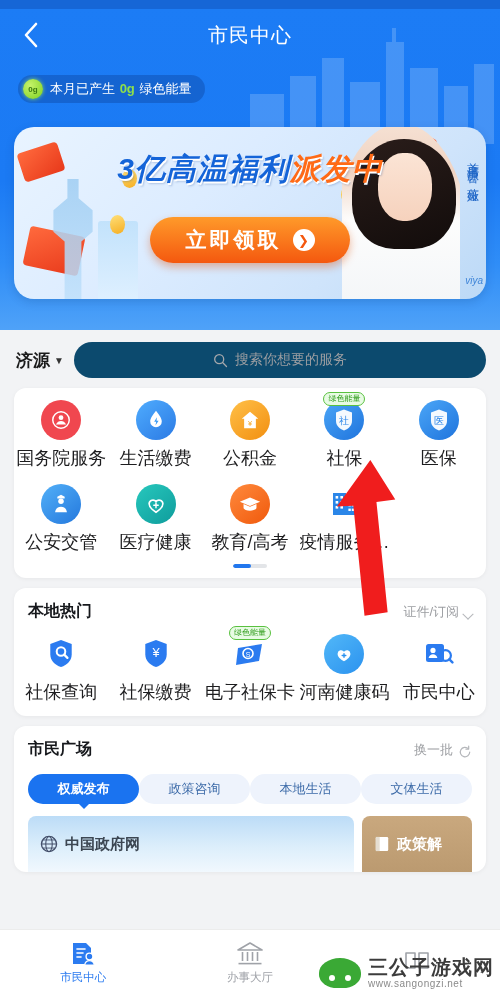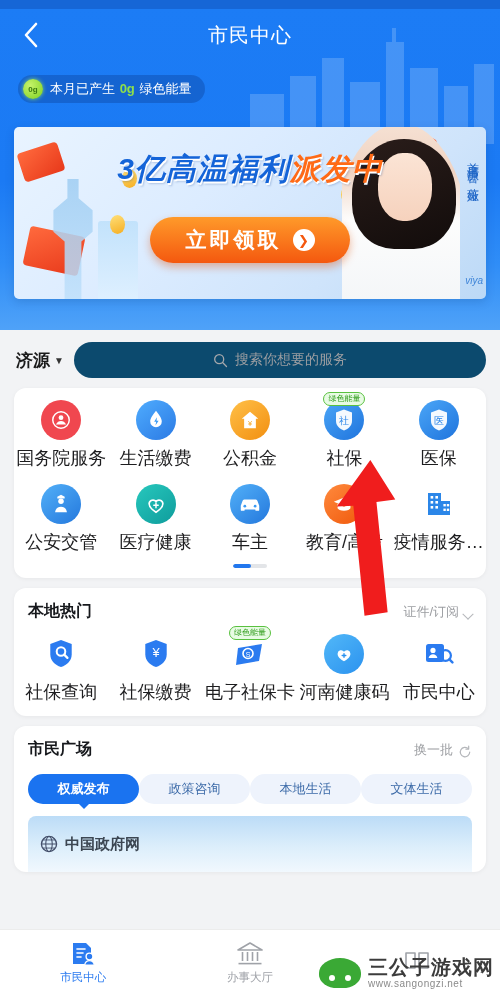--- a/index.html
+++ b/index.html
@@ -40,21 +40,21 @@
     color:#3b7a10; font-size:8px; font-weight:bold;
     display:flex; align-items:center; justify-content:center;
     box-shadow:0 0 4px rgba(160,240,90,.8);
   }
   .energy-txt { color:#fff; font-size:13px; white-space:nowrap; }
   .energy-txt .hl { color:#8fe04a; font-weight:bold; padding:0 1px; }
 
   
   .banner {
     position:absolute; left:14px; right:14px; top:127px; height:172px;
-    border-radius:5px; overflow:hidden;
+    border-radius:20px; overflow:hidden;
     background:linear-gradient(135deg,#e9f4ff 0%,#dcecff 40%,#cfe4fb 72%,#bcd9f6 100%);
     box-shadow:0 3px 10px rgba(0,40,90,.16);
   }
   .bn-tower {
     position:absolute; left:24px; bottom:0; width:70px; height:120px;
     background:linear-gradient(180deg,#9fcdf2,#bfe0fb);
     clip-path:polygon(42% 0,58% 0,58% 16%,78% 26%,78% 44%,62% 52%,62% 100%,38% 100%,38% 52%,22% 44%,22% 26%,42% 16%);
     opacity:.85;
   }
   .bn-build { position:absolute; left:84px; bottom:0; width:40px; height:78px;
@@ -348,30 +348,20 @@
     <div class="cell">
       <div class="ic" style="background:linear-gradient(140deg,#27c8bd,#0f9c9c)">
         <svg width="22" height="22" viewBox="0 0 24 24">
             <path d="M12 21c-4-2.6-7.5-5.4-7.5-9.4A4.2 4.2 0 0 1 12 9.4 4.2 4.2 0 0 1 19.5 11.6C19.5 15.6 16 18.4 12 21z" fill="none" stroke="#fff" stroke-width="1.8"></path>
             <path d="M12 11v5M9.6 13.4h4.8" stroke="#fff" stroke-width="1.6" stroke-linecap="round"></path>
           </svg>
       </div>
       <div class="lb">医疗健康</div>
     </div>
 
-    <div class="cell">
-      <div class="ic" style="background:linear-gradient(140deg,#52b0f8,#2478dd)">
-        <svg width="24" height="20" viewBox="0 0 26 20">
-            <path d="M3 12l2-5.4C5.4 5.5 6.4 5 7.5 5h11c1.1 0 2.1.5 2.5 1.6L23 12v4.4a1 1 0 0 1-1 1h-2.2a1 1 0 0 1-1-1V16H7.2v.4a1 1 0 0 1-1 1H4a1 1 0 0 1-1-1z" fill="#fff"></path>
-            <circle cx="7.4" cy="12.4" r="1.5" fill="#3a9bf5"></circle>
-            <circle cx="18.6" cy="12.4" r="1.5" fill="#3a9bf5"></circle>
-          </svg>
-      </div>
-      <div class="lb">车主</div>
-    </div>
 
     <div class="cell">
       <div class="ic" style="background:linear-gradient(140deg,#ff8a3d,#f0590c)">
         <svg width="24" height="20" viewBox="0 0 26 20">
             <path d="M13 3l11 4.6-11 4.6L2 7.6z" fill="#fff"></path>
             <path d="M6 10v4c0 1.8 3.2 3.2 7 3.2s7-1.4 7-3.2v-4l-7 2.9z" fill="#fff"></path>
           </svg>
       </div>
       <div class="lb">教育/高考</div>
     </div>
@@ -505,20 +495,27 @@
     <div class="strip-card gov">
       <svg width="18" height="18" viewBox="0 0 20 20">
         <circle cx="10" cy="10" r="8.4" fill="none" stroke="#44506b" stroke-width="1.5"></circle>
         <ellipse cx="10" cy="10" rx="3.6" ry="8.4" fill="none" stroke="#44506b" stroke-width="1.2"></ellipse>
         <line x1="1.6" y1="10" x2="18.4" y2="10" stroke="#44506b" stroke-width="1.2"></line>
         <line x1="3" y1="5.5" x2="17" y2="5.5" stroke="#44506b" stroke-width="1"></line>
         <line x1="3" y1="14.5" x2="17" y2="14.5" stroke="#44506b" stroke-width="1"></line>
       </svg>
       <span class="t">中国政府网</span>
     </div>
+    <div class="strip-card pol">
+      <svg width="16" height="18" viewBox="0 0 18 20">
+        <rect x="2" y="2" width="14" height="16" rx="1.4" fill="#fff"></rect>
+        <rect x="2" y="2" width="4.4" height="16" fill="#e5ded2"></rect>
+      </svg>
+      <span class="t">政策解</span>
+    </div>
   </div>
 </div>
 
 <svg class="cursor" viewBox="0 0 120 190">
   <path d="M38 6 L14 58 L30 54 L62 160 L84 152 L52 46 L70 40 Z" fill="#f01d1d" transform="rotate(11 50 80)"></path>
 </svg>
 
 <div class="tabbar">
   <div class="tb on">
     <svg width="28" height="26" viewBox="0 0 28 26">

